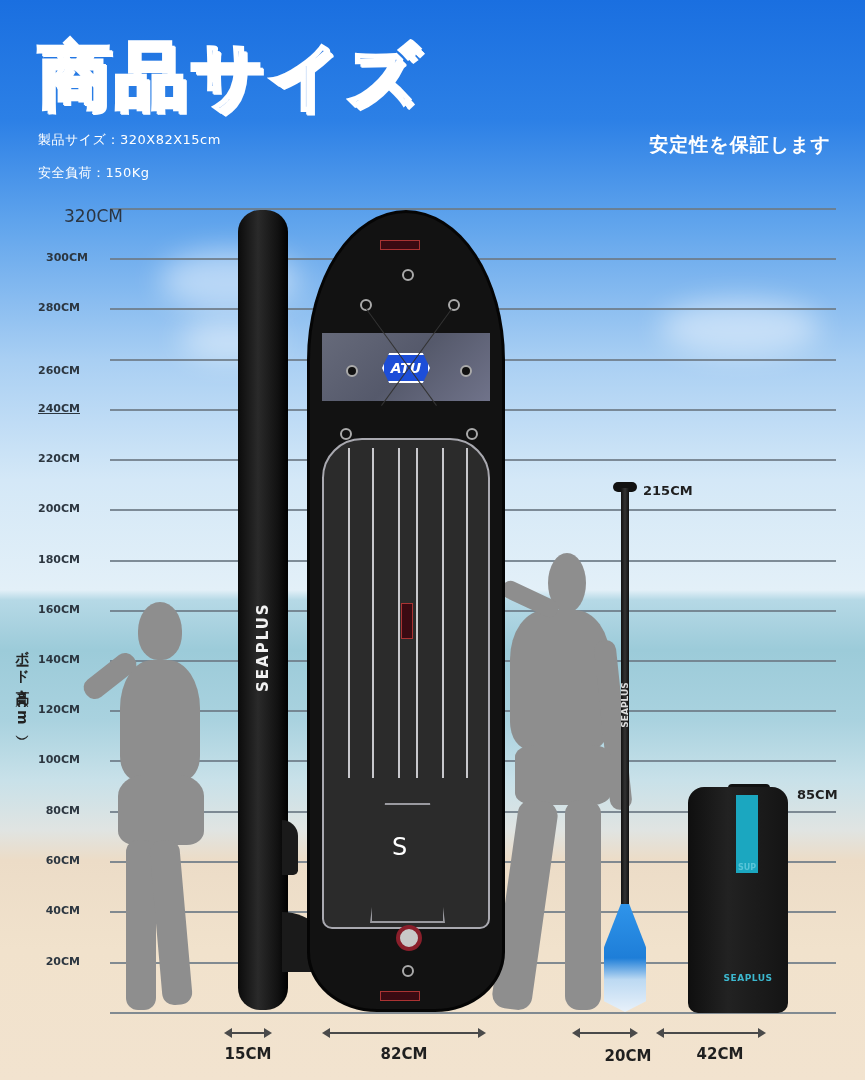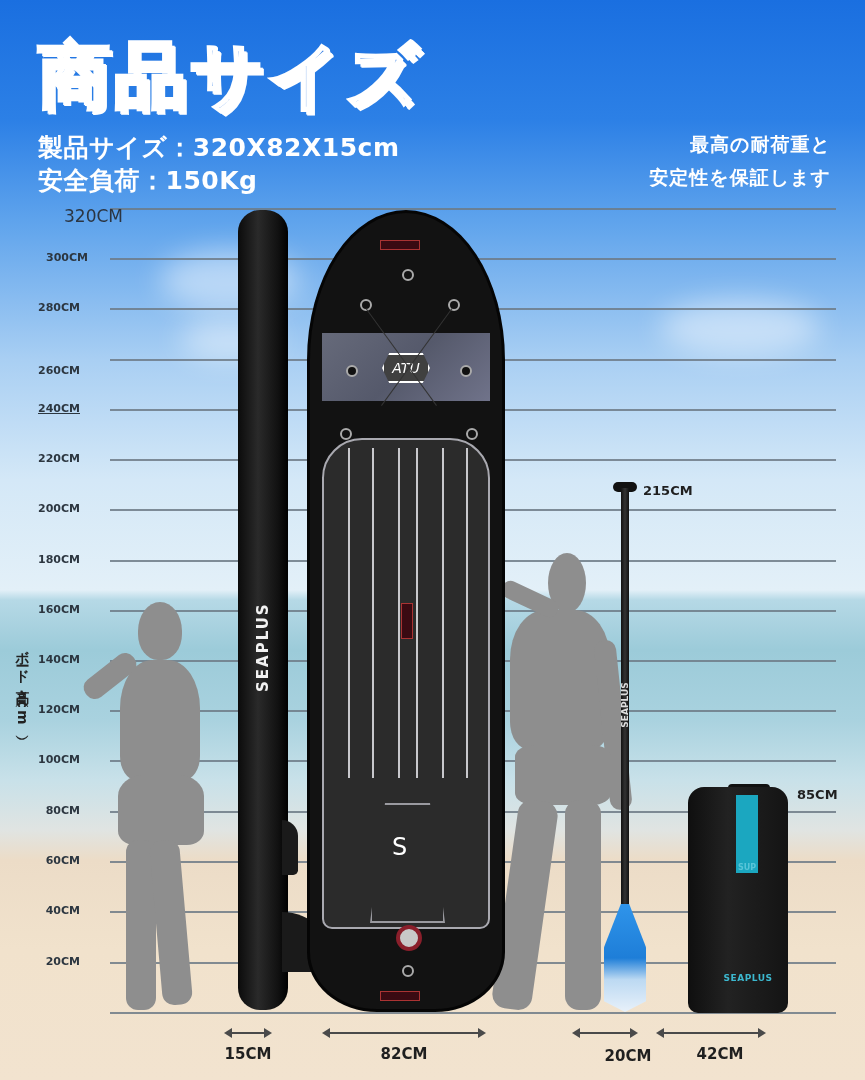--- a/index.html
+++ b/index.html
@@ -12,21 +12,21 @@
       #b6d9e6 600px, #9ccbd9 650px, #a9d2df 720px, #c8e1e9 780px, #e0e4e2 830px,
       #ecdcc7 860px, #f1e2cc 950px, #f2e3cf 1080px);
   }
   .cloud { position: absolute; border-radius: 50%; background: rgba(255,255,255,0.45); filter: blur(14px); }
   .title {
     position: absolute; left: 38px; top: 28px; font-size: 72px; font-weight: 900; color: #1c6fe0;
     letter-spacing: 4px; font-family: "DejaVu Sans", sans-serif;
     -webkit-text-stroke: 3px #ffffff;
     text-shadow: 4px 4px 0 #ffffff, 5px 5px 0 #ffffff;
   }
-  .spec { position: absolute; left: 38px; color: #ffffff; font-size: 25px; font-weight: bold; letter-spacing: 0.5px; }
+  .spec { position: absolute; left: 38px; color: #ffffff; font-size: 13px; font-weight: normal; letter-spacing: 0.5px; }
   .slogan { position: absolute; right: 34px; color: #ffffff; font-size: 19px; font-weight: bold; text-align: right; letter-spacing: 1px; line-height: 33px; top: 128px; }
   .gridline { position: absolute; left: 110px; width: 726px; height: 2px; background: #6d7a86; opacity: 0.85; }
   .tick-label { position: absolute; left: 0; width: 80px; text-align: right; font-size: 11px; font-weight: bold; color: #2c3640; font-family: "DejaVu Sans", sans-serif; }
   .tick-label.big { font-size: 17px; font-weight: normal; color: #2b3542; width: 95px; left: 28px; text-align: right; margin-top: 9px; }
   .axis-title {
     position: absolute; left: 14px; top: 640px; writing-mode: vertical-rl;
     font-size: 14px; font-weight: bold; color: #222; letter-spacing: 2px;
   }
   .silhouette { position: absolute; background: #8e8e8e; }
   .board-side {
@@ -43,22 +43,22 @@
     position: absolute; left: 307px; top: 210px; width: 198px; height: 802px;
     background: #121212; border-radius: 99px 99px 70px 70px / 150px 150px 60px 60px;
     overflow: hidden; border: 3px solid #050505;
   }
   .board-band {
     position: absolute; left: 12px; right: 12px; top: 120px; height: 68px;
     background: linear-gradient(135deg, #666a7a, #55596b 50%, #70738a);
   }
   .atu-logo {
     position: absolute; left: 72px; top: 140px; width: 48px; height: 30px;
-    background: #404040; border: 2px solid #fff; clip-path: polygon(15% 0, 85% 0, 100% 50%, 85% 100%, 15% 100%, 0 50%);
-    color: #fff; font-style: italic; font-weight: normal; font-size: 14px; text-align: center; line-height: 26px;
+    background: #1d4ed8; border: 2px solid #fff; clip-path: polygon(15% 0, 85% 0, 100% 50%, 85% 100%, 15% 100%, 0 50%);
+    color: #fff; font-style: italic; font-weight: bold; font-size: 14px; text-align: center; line-height: 26px;
   }
   .deck-pad {
     position: absolute; left: 12px; right: 12px; top: 225px; bottom: 80px;
     background: #2b2b2b; border: 2px solid #a9a9b0;
     border-radius: 40px 40px 10px 10px;
   }
   .deck-stripe { position: absolute; top: 8px; width: 2px; height: 330px; background: #c8c8cc; }
   .tail-pad {
     position: absolute; left: 60px; top: 590px; width: 75px; height: 120px;
     border: 2px solid #9a9aa0; clip-path: polygon(20% 0, 80% 0, 100% 100%, 0 100%);
@@ -95,21 +95,20 @@
 
 <div class="bg"></div>
 <div class="cloud" style="left:160px;top:250px;width:140px;height:60px;"></div>
 <div class="cloud" style="left:660px;top:300px;width:160px;height:55px;"></div>
 <div class="cloud" style="left:180px;top:320px;width:100px;height:40px;"></div>
 
 <div class="title">商品サイズ</div>
 <div class="spec" style="top:131px;">製品サイズ：320X82X15cm</div>
 <div class="spec" style="top:164px;">安全負荷：150Kg</div>
 <div class="slogan">
-  <div>最高の耐荷重と</div>
   <div>安定性を保証します</div>
 </div>
 
 <div class="gridline" style="top:208px;"></div>
 <div class="gridline" style="top:258px;"></div>
 <div class="gridline" style="top:308px;"></div>
 <div class="gridline" style="top:359px;"></div>
 <div class="gridline" style="top:409px;"></div>
 <div class="gridline" style="top:459px;"></div>
 <div class="gridline" style="top:509px;"></div>

